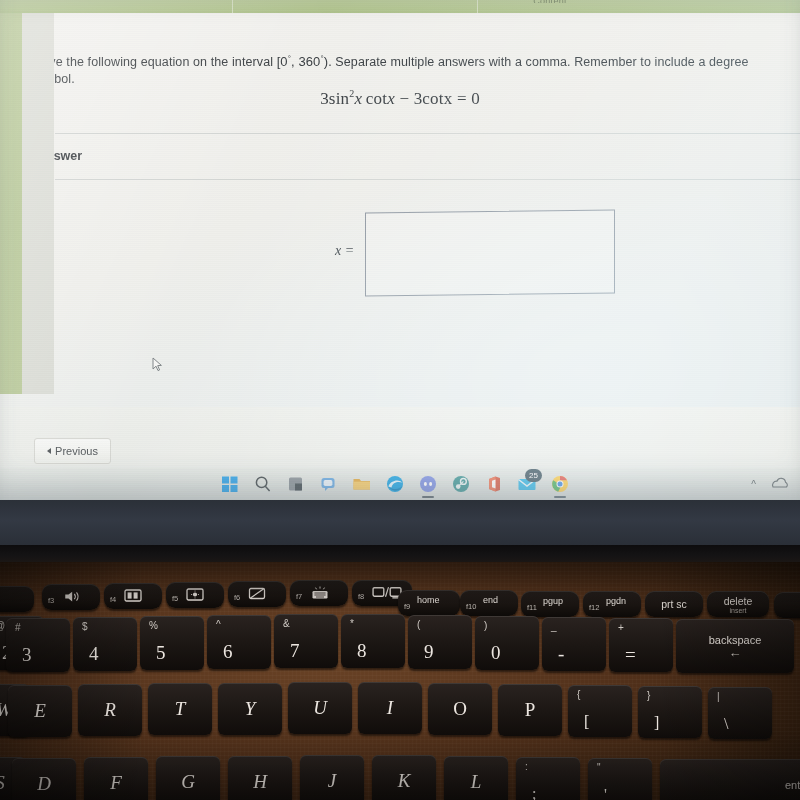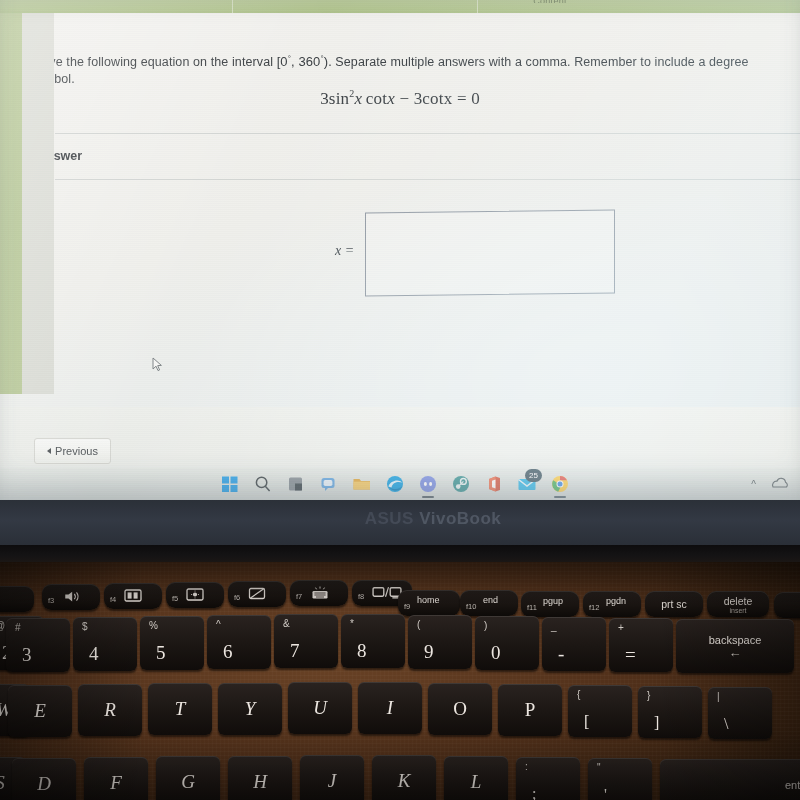--- a/index.html
+++ b/index.html
@@ -362,24 +362,20 @@
         </span>
       </div>
     </div>
 
     <div class="screen-tex"></div>
     <div class="screen-glare"></div>
     <div class="screen-vig"></div>
   </div>
 
   <div class="bezel"></div>
-  <div class="bezel-logo">
-    <span class="asus">ASUS</span>
-    <span>VivoBook</span>
-  </div>
   <div class="hinge"></div>
   <div class="deckbase"></div>
   <div class="deck-tex"></div>
 
   <div>
 
     <div class="key fn" style="left:-22px;top:586px;width:56px;"></div>
 
     <div class="key fn" style="left:42px;top:584px;width:58px;">
       <span class="fnlabel">f3</span>

